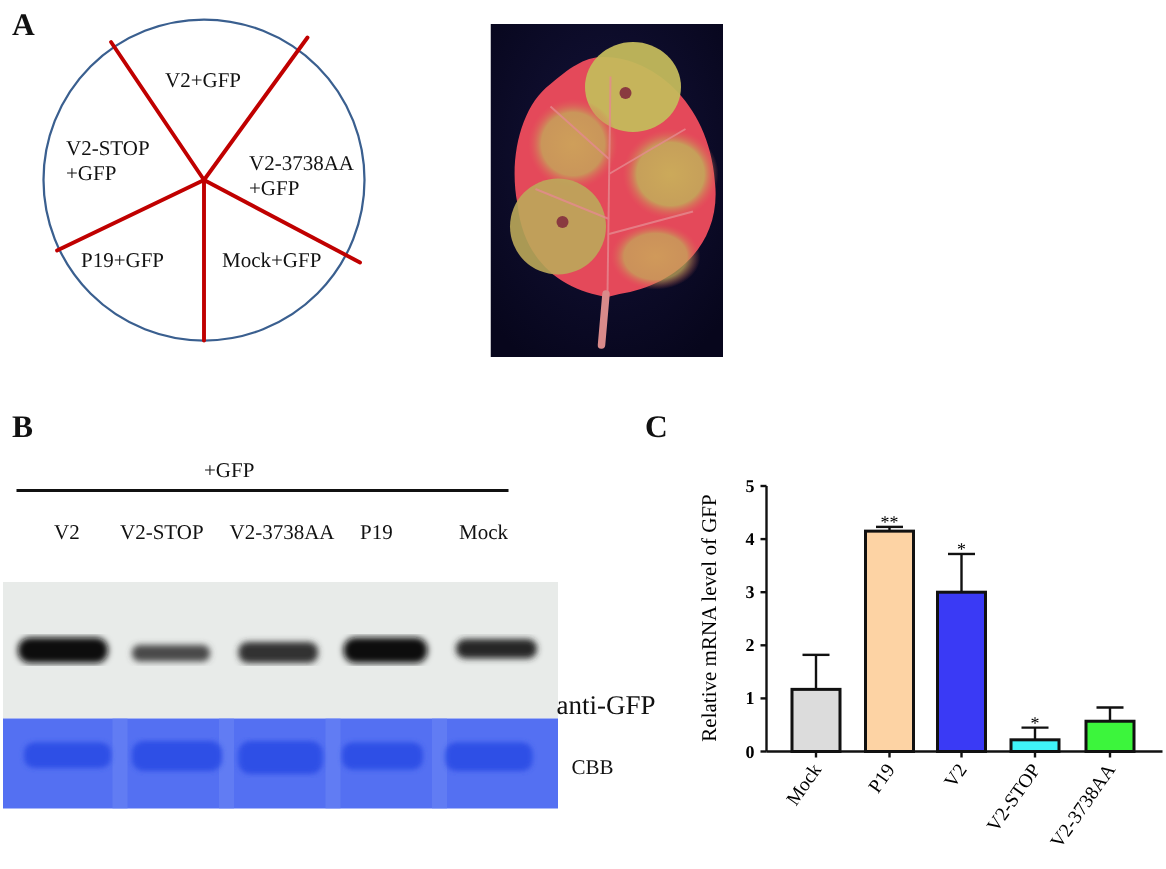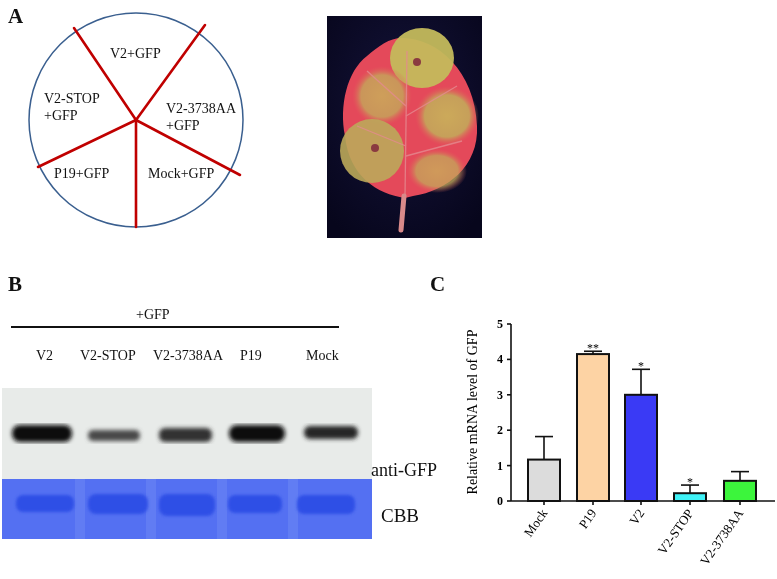--- a/index.html
+++ b/index.html
@@ -101,21 +101,21 @@
   <g filter="url(#blur2)" fill="#2f4fe6">
     <rect x="14" y="107" width="58" height="17" rx="7"></rect>
     <rect x="86" y="106" width="60" height="20" rx="8"></rect>
     <rect x="157" y="106" width="56" height="22" rx="8"></rect>
     <rect x="226" y="107" width="54" height="18" rx="7"></rect>
     <rect x="295" y="107" width="58" height="19" rx="7"></rect>
   </g>
 </svg>
 
 <div class="abs" style="left:371px;top:417px;font-size:18px;margin-top:43px;">anti-GFP</div>
-<div class="abs" style="left:381px;top:505px;font-size:19px;">CBB</div>
+<div class="abs" style="left:381px;top:505px;font-size:14px;">CBB</div>
 
 <div class="abs panel-label" style="left:430px;top:272px;">C</div>
 
 <svg class="abs" style="left:0;top:0;" width="777" height="579" viewBox="0 0 777 579">
   <text transform="translate(477,412) rotate(-90)" text-anchor="middle" font-size="14">Relative mRNA level of GFP</text>
   <g id="yaxis" stroke="#111" stroke-width="1.6">
     <line x1="511" y1="324" x2="511" y2="501"></line>
   </g>
   <line x1="511" y1="501" x2="775" y2="501" stroke="#111" stroke-width="1.6"></line>
   <g id="yticks">

